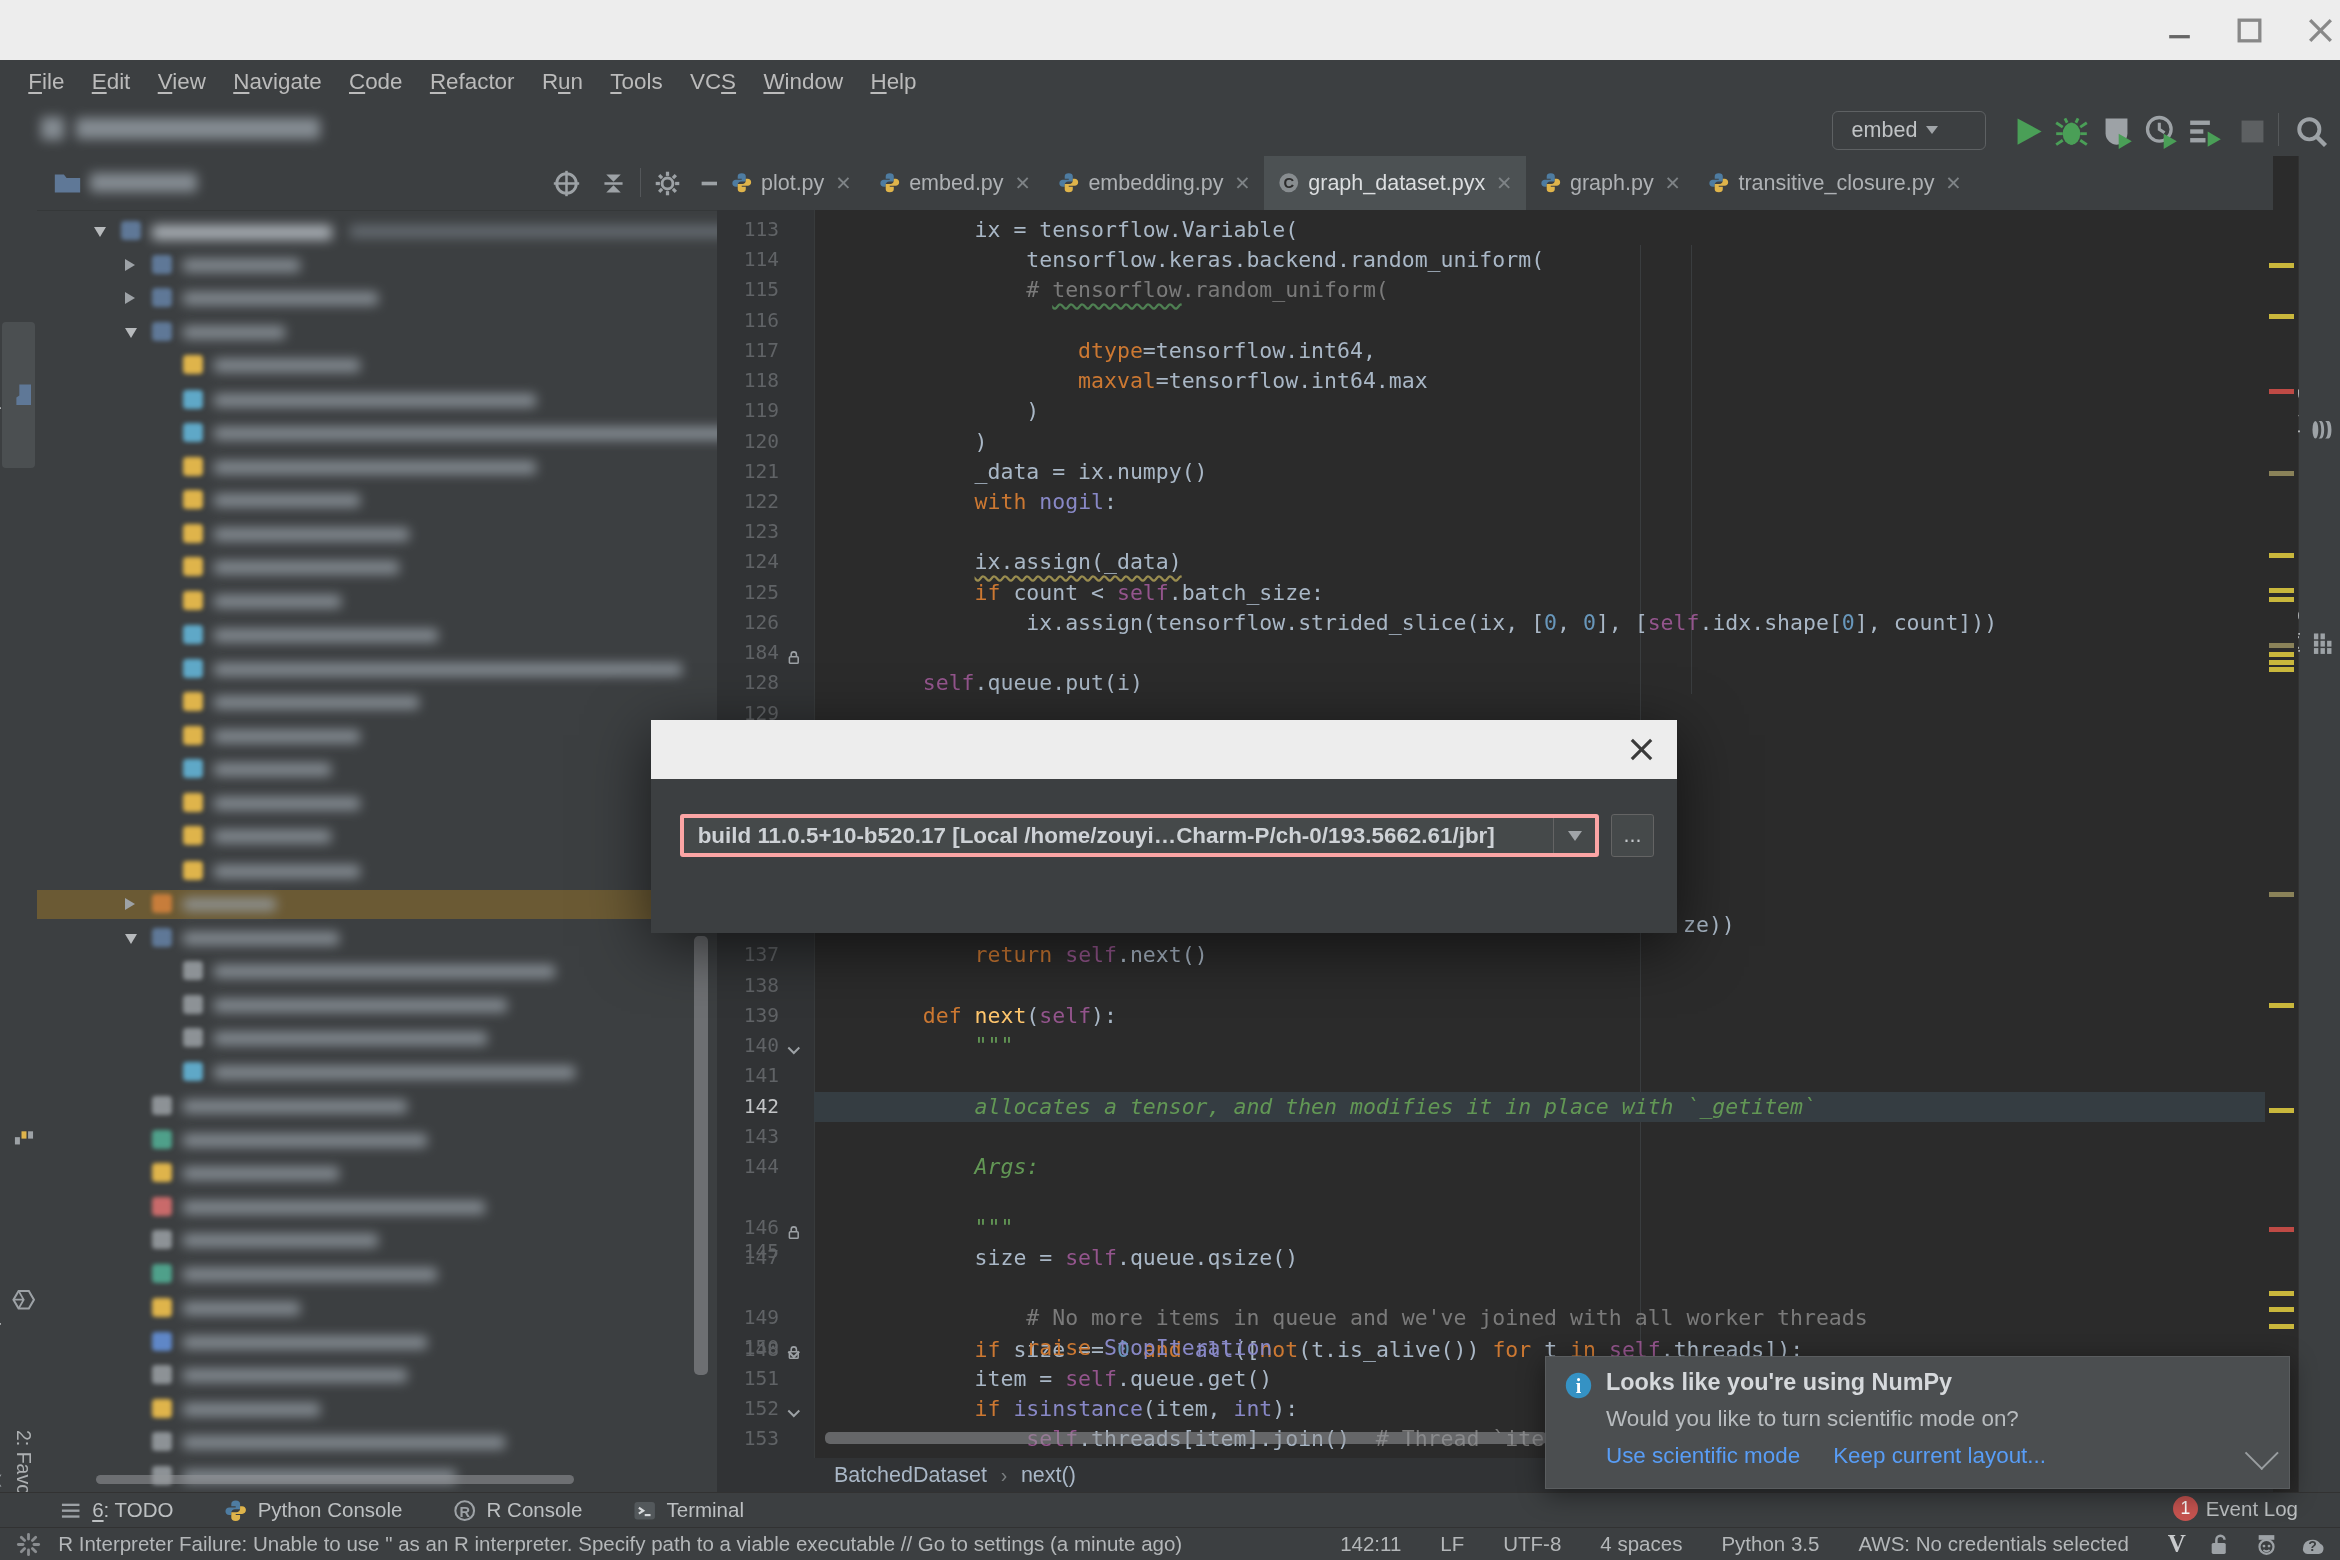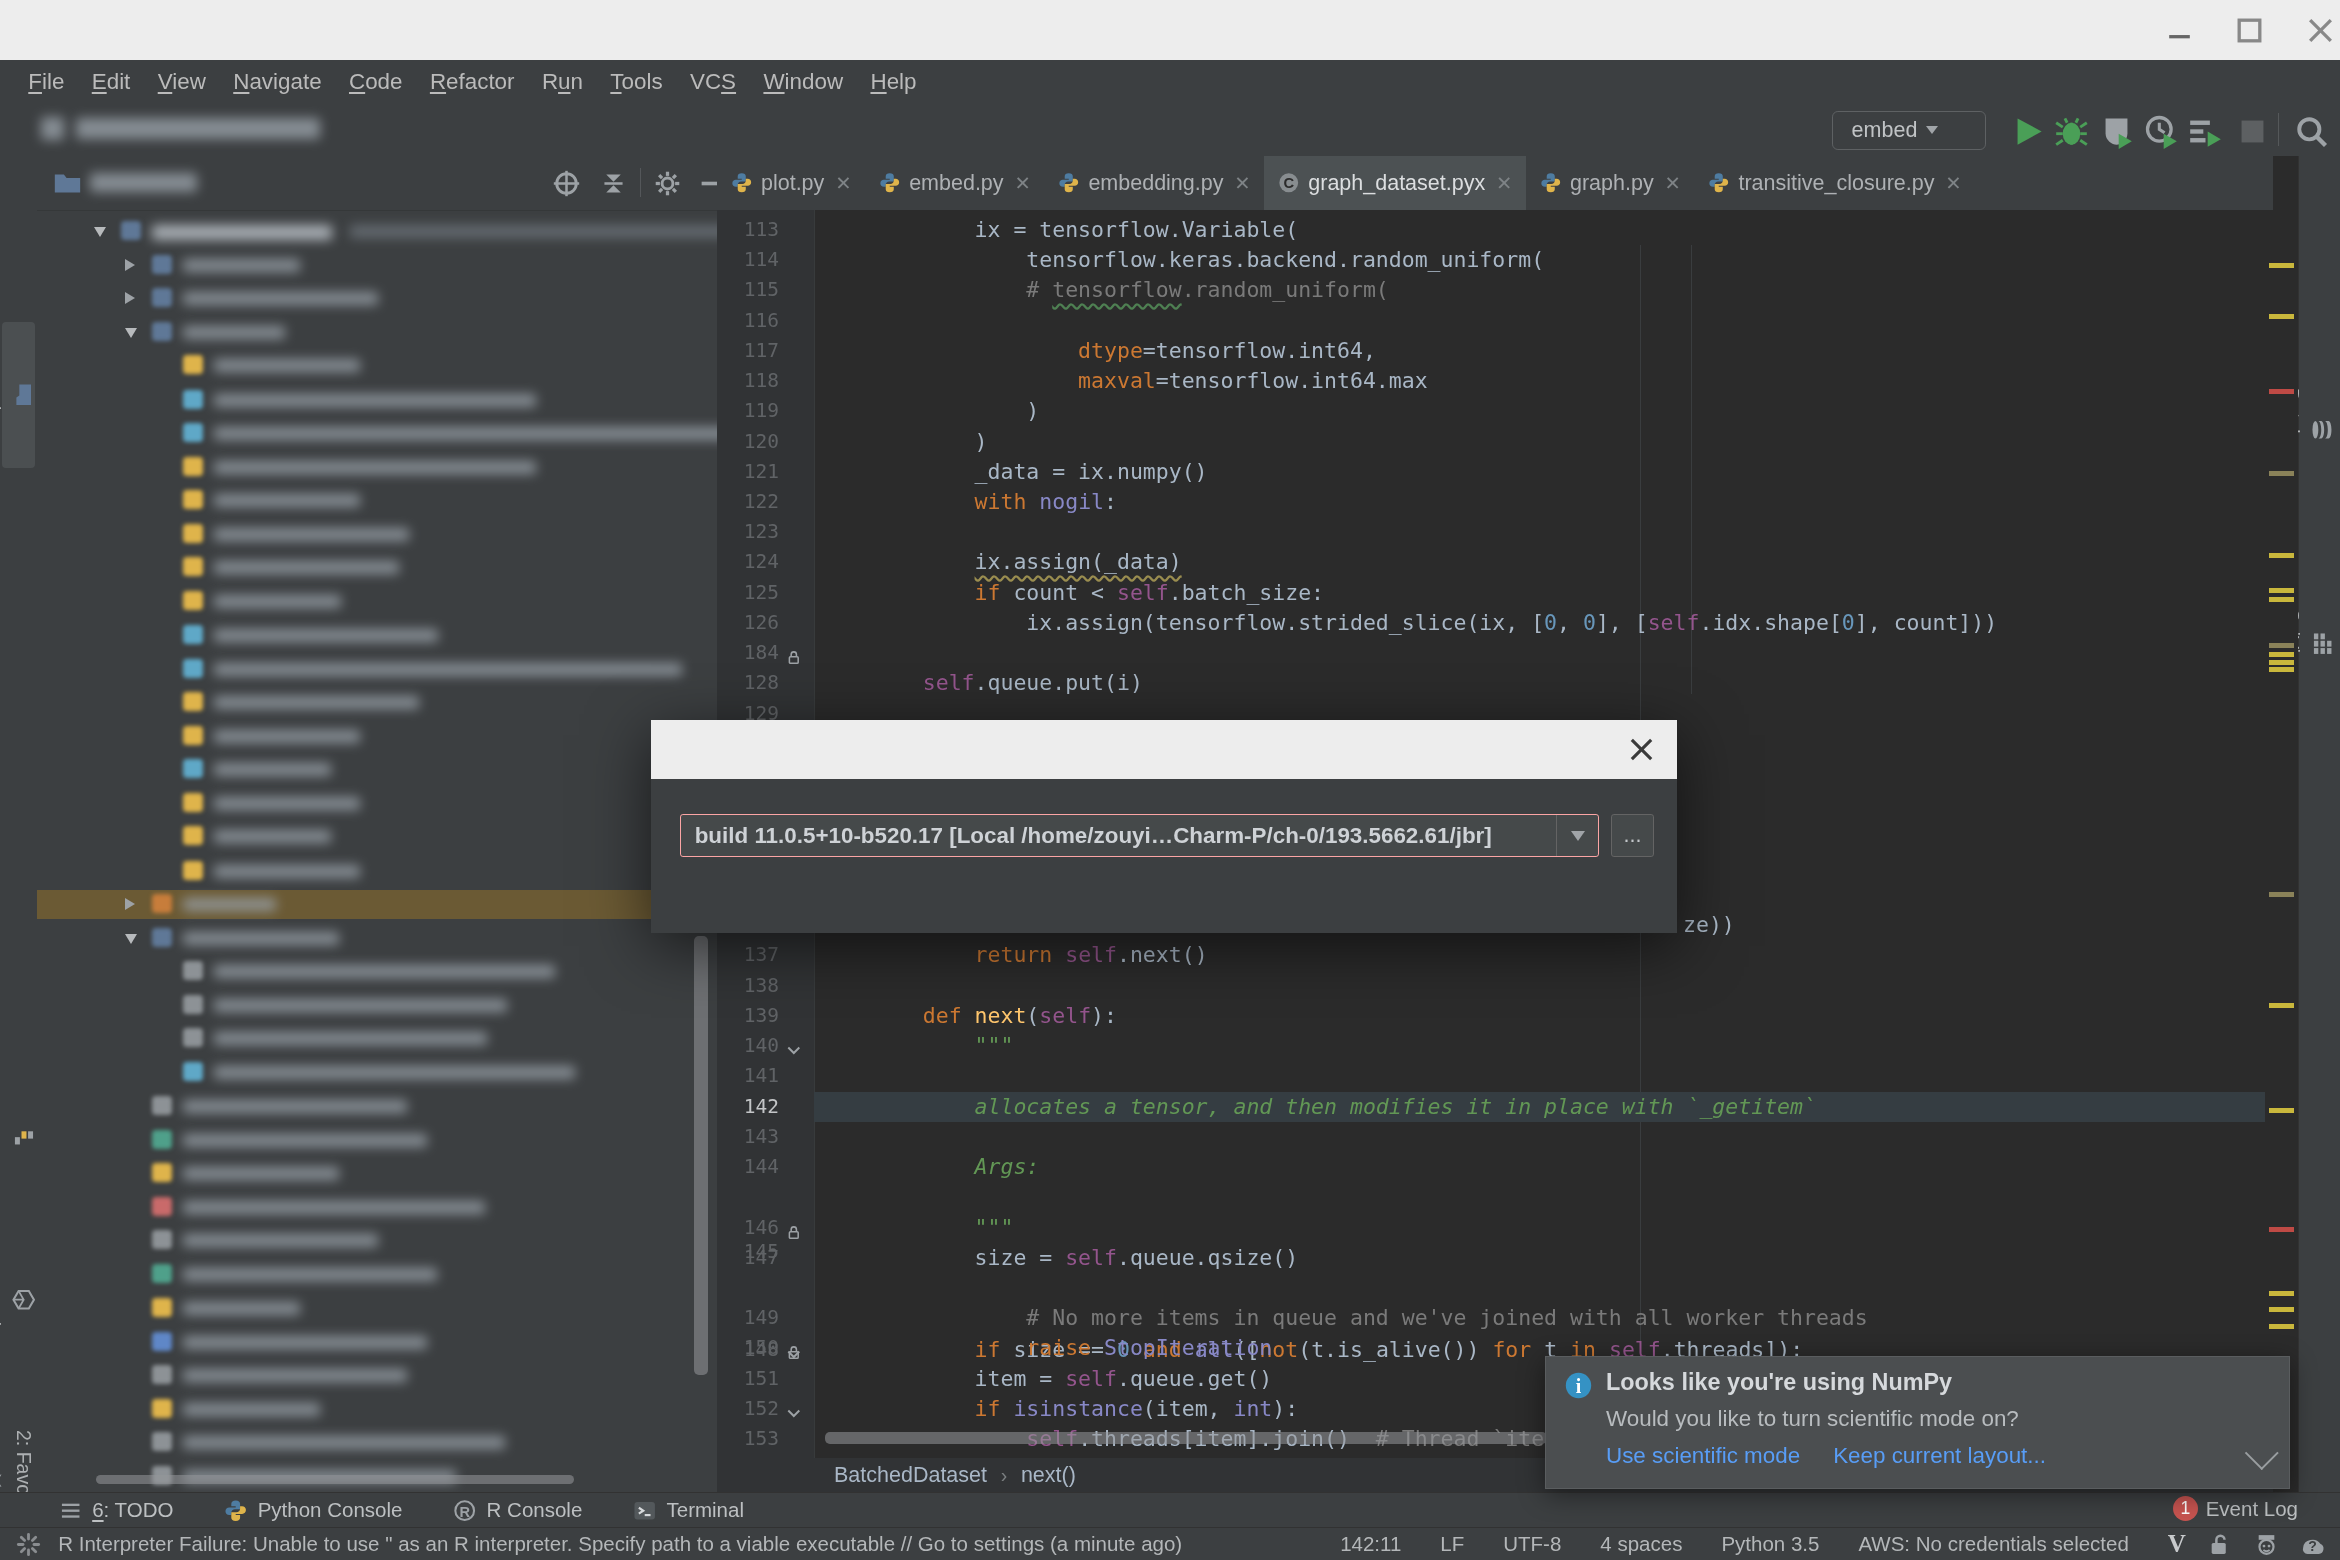--- a/index.html
+++ b/index.html
@@ -66,21 +66,21 @@
   .wg{text-decoration-line:underline;text-decoration-style:wavy;text-decoration-color:#4e8052;text-underline-offset:5.9px;}
   .iguide{position:absolute;width:1px;background:#3a3d3f;}
   #stripe{left:2265px;top:210px;width:33px;height:1248px;background:#2b2b2b;}
   .mark{position:absolute;left:3.9px;width:25px;height:4.9px;}
   #breadcrumbs{left:717px;top:1458px;width:1556px;height:34px;background:#313335;font-size:21.5px;color:#a9b7c6;display:flex;align-items:center;gap:13.7px;padding-left:117px;box-sizing:border-box;}
   #breadcrumbs .sep{color:#7c8082;font-size:19.5px;}
 
   
   #dialog{left:651px;top:720px;width:1026px;height:213px;background:#3c3f41;box-shadow:0 13.7px 59px rgba(0,0,0,.6);}
   #dlg-title{left:0;top:0;width:1026px;height:59px;background:#ededed;}
-  #dlg-combo{left:29px;top:94px;width:919px;height:43px;background:#45494a;border:1px solid #fca5a5;border-radius:2.9px;display:flex;align-items:center;box-sizing:border-box;}
+  #dlg-combo{left:29px;top:94px;width:919px;height:43px;background:#45494a;border:4px solid #fca5a5;border-radius:2.9px;display:flex;align-items:center;box-sizing:border-box;}
   #dlg-combo .val{flex:1;padding:0 13.7px;font-size:22.4px;font-weight:bold;color:#ced2d6;white-space:nowrap;overflow:hidden;}
   #dlg-combo .arrowseg{width:41px;height:100%;border-left:1px solid #646464;display:flex;align-items:center;justify-content:center;}
   .tri-down{width:0;height:0;border-top:10.7px solid #a0a4a8;border-left:7.8px solid transparent;border-right:7.8px solid transparent;}
   #dlg-browse{left:960px;top:94px;width:43px;height:43px;background:#45494a;border:1px solid #646464;border-radius:2.9px;color:#c3c7ca;font-size:21.5px;display:flex;align-items:center;justify-content:center;box-sizing:border-box;}
 
   
   #notif{left:1545px;top:1356px;width:745px;height:133px;background:#4b4e50;border:1px solid #5a5d5f;box-shadow:0 5.9px 25px rgba(0,0,0,.45);box-sizing:border-box;}
   #notif .title{position:absolute;left:60px;top:11.7px;font-size:23.4px;font-weight:bold;color:#d6d9dc;}
   #notif .body{position:absolute;left:60px;top:49px;font-size:22.4px;color:#b8bcbf;}
   #notif .links{position:absolute;left:60px;top:86px;font-size:22.4px;color:#589df6;display:flex;gap:33px;}

